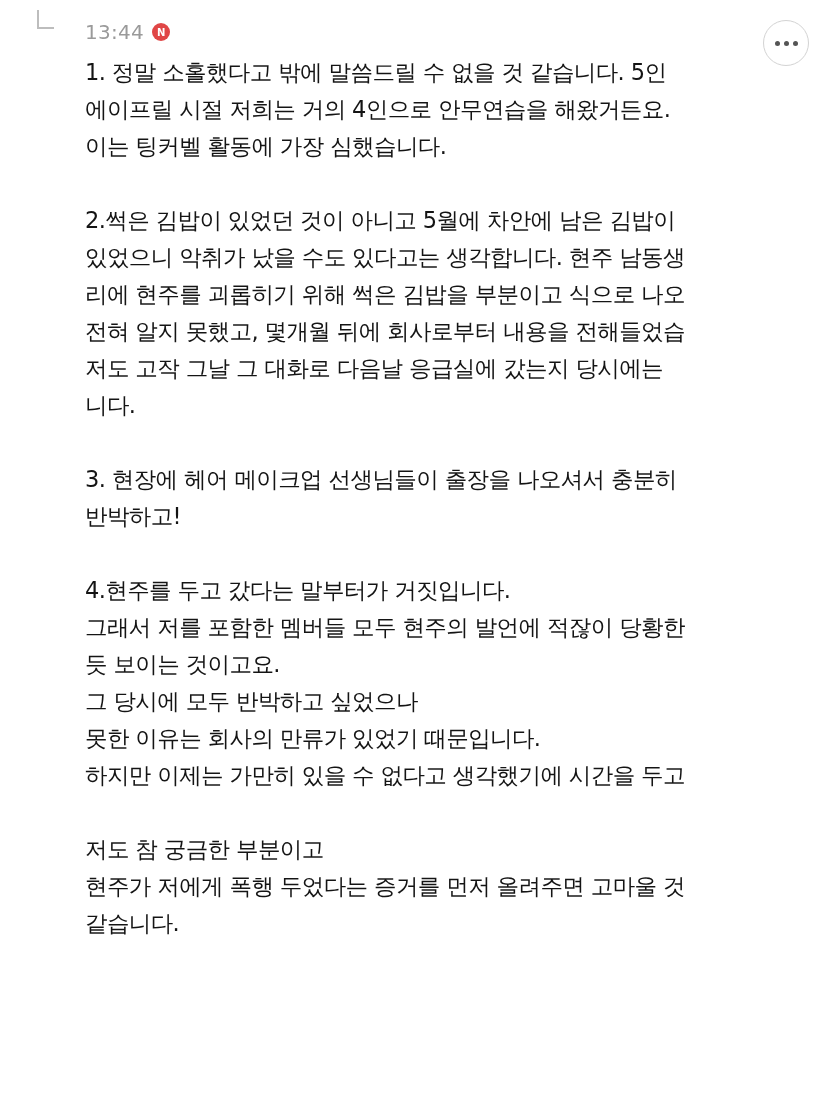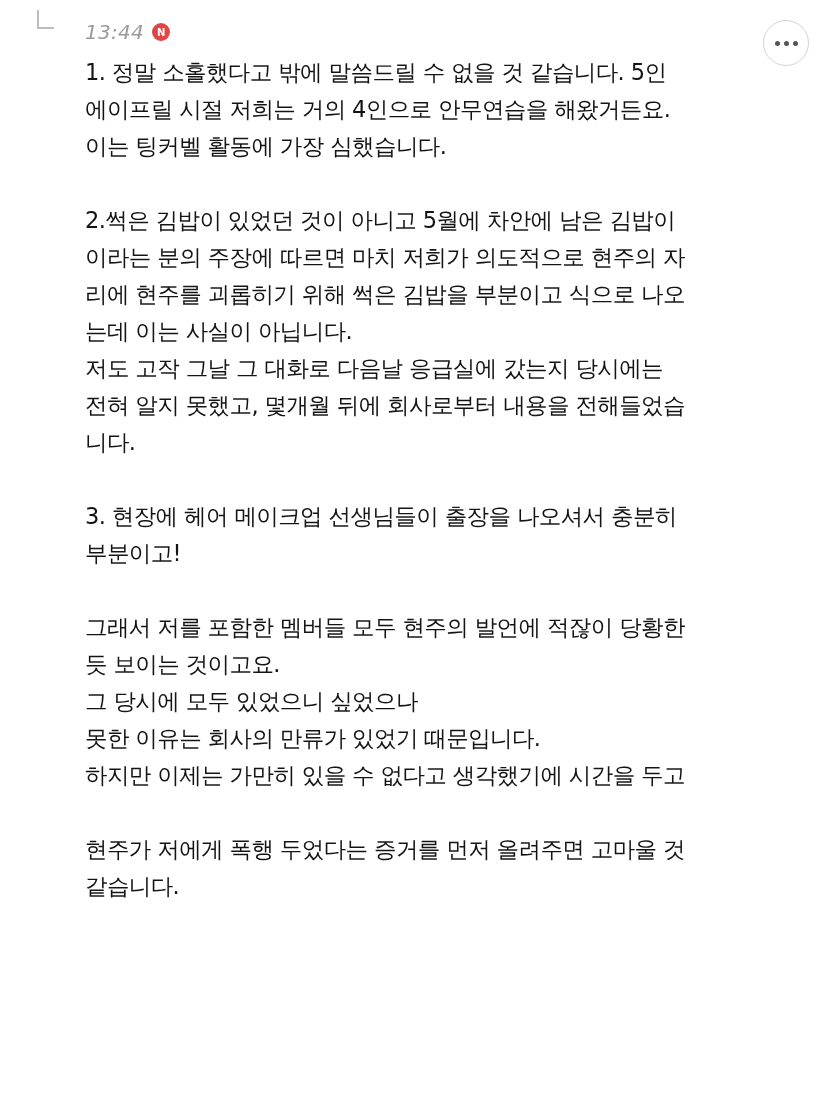--- a/index.html
+++ b/index.html
@@ -10,21 +10,21 @@
   }
   .reply-icon {
     position: absolute; left: 37px; top: 10px; width: 17px; height: 19px;
     border-left: 2px solid #bdbdbd; border-bottom: 2px solid #bdbdbd;
     box-sizing: border-box;
   }
   .meta {
     position: absolute; left: 85px; top: 18px; height: 28px;
     display: flex; align-items: center; gap: 8px;
   }
-  .time { font-size: 20px; color: #9a9a9a; letter-spacing: 0.3px; font-style: italic; }
+  .time { font-size: 20px; color: #9a9a9a; letter-spacing: 0.3px; }
   .new-badge {
     width: 18px; height: 18px; border-radius: 50%; background: #e04646;
     color: #fff; font-size: 10px; font-weight: bold;
     display: flex; align-items: center; justify-content: center;
   }
   .more-button {
     position: absolute; left: 763px; top: 20px; width: 46px; height: 46px;
     border: 1px solid #d3d3d3; border-radius: 50%; box-sizing: border-box;
     display: flex; align-items: center; justify-content: center; gap: 4px;
     background: #fff; cursor: pointer;
@@ -56,35 +56,36 @@
 </div>
 
 <div class="content">
   <div class="para">
     <span class="line">1. 정말 소홀했다고 밖에 말씀드릴 수 없을 것 같습니다. 5인</span>
     <span class="line">에이프릴 시절 저희는 거의 4인으로 안무연습을 해왔거든요.</span>
     <span class="line">이는 팅커벨 활동에 가장 심했습니다.</span>
   </div>
   <div class="para">
     <span class="line">2.썩은 김밥이 있었던 것이 아니고 5월에 차안에 남은 김밥이</span>
-    <span class="line">이라는 분의 주장에 따르면 마치 저희가 의도적으로 현주의 자</span>
+    <span class="line">있었으니 악취가 났을 수도 있다고는 생각합니다. 현주 남동생</span>
     <span class="line">리에 현주를 괴롭히기 위해 썩은 김밥을 부분이고 식으로 나오</span>
-    <span class="line">는데 이는 사실이 아닙니다.</span>
+    <span class="line">전혀 알지 못했고, 몇개월 뒤에 회사로부터 내용을 전해들었습</span>
     <span class="line">저도 고작 그날 그 대화로 다음날 응급실에 갔는지 당시에는</span>
-    <span class="line">전혀 알지 못했고, 몇개월 뒤에 회사로부터 내용을 전해들었습</span>
     <span class="line">니다.</span>
   </div>
   <div class="para">
     <span class="line">3. 현장에 헤어 메이크업 선생님들이 출장을 나오셔서 충분히</span>
-    <span class="line">부분이고!</span>
+    <span class="line">반박하고!</span>
   </div>
   <div class="para">
+    <span class="line">4.현주를 두고 갔다는 말부터가 거짓입니다.</span>
     <span class="line">그래서 저를 포함한 멤버들 모두 현주의 발언에 적잖이 당황한</span>
     <span class="line">듯 보이는 것이고요.</span>
-    <span class="line">그 당시에 모두 있었으니 싶었으나</span>
+    <span class="line">그 당시에 모두 반박하고 싶었으나</span>
     <span class="line">못한 이유는 회사의 만류가 있었기 때문입니다.</span>
     <span class="line">하지만 이제는 가만히 있을 수 없다고 생각했기에 시간을 두고</span>
   </div>
   <div class="para">
+    <span class="line">저도 참 궁금한 부분이고</span>
     <span class="line">현주가 저에게 폭행 두었다는 증거를 먼저 올려주면 고마울 것</span>
     <span class="line">같습니다.</span>
   </div>
 </div>
 
 </body></html>

